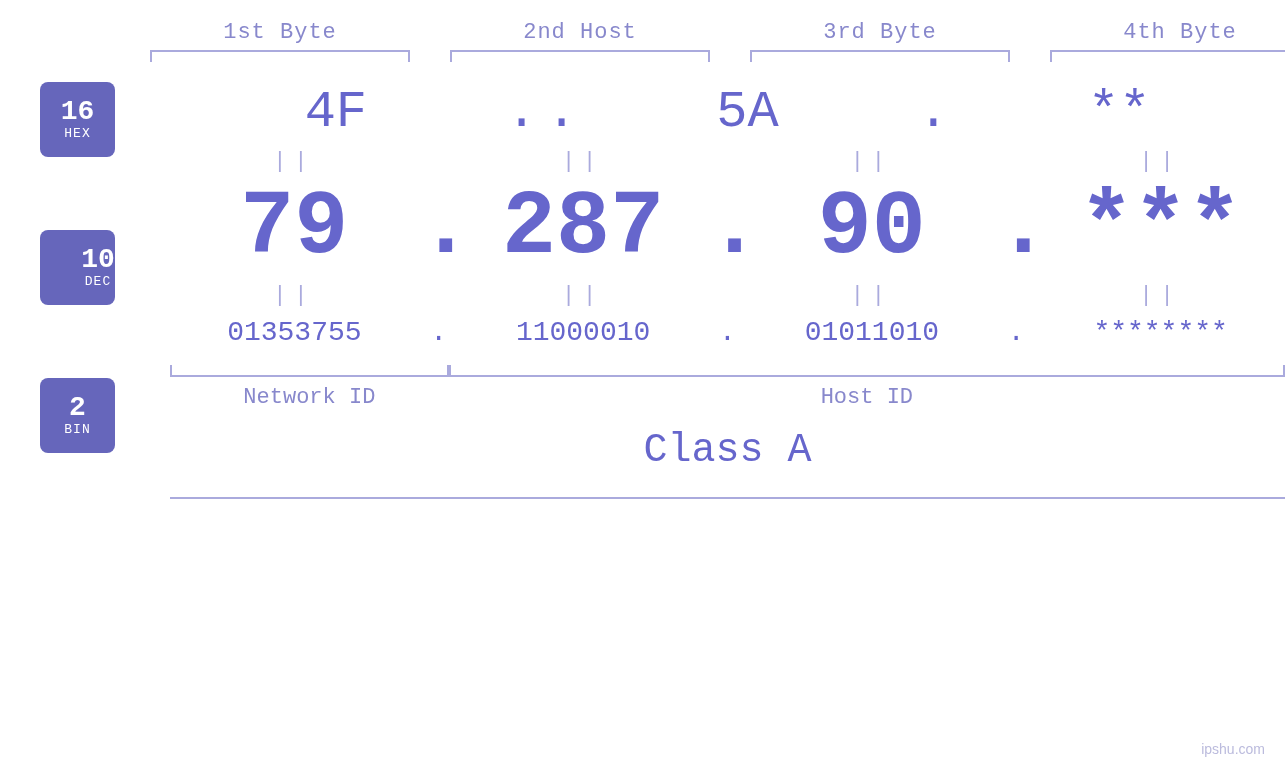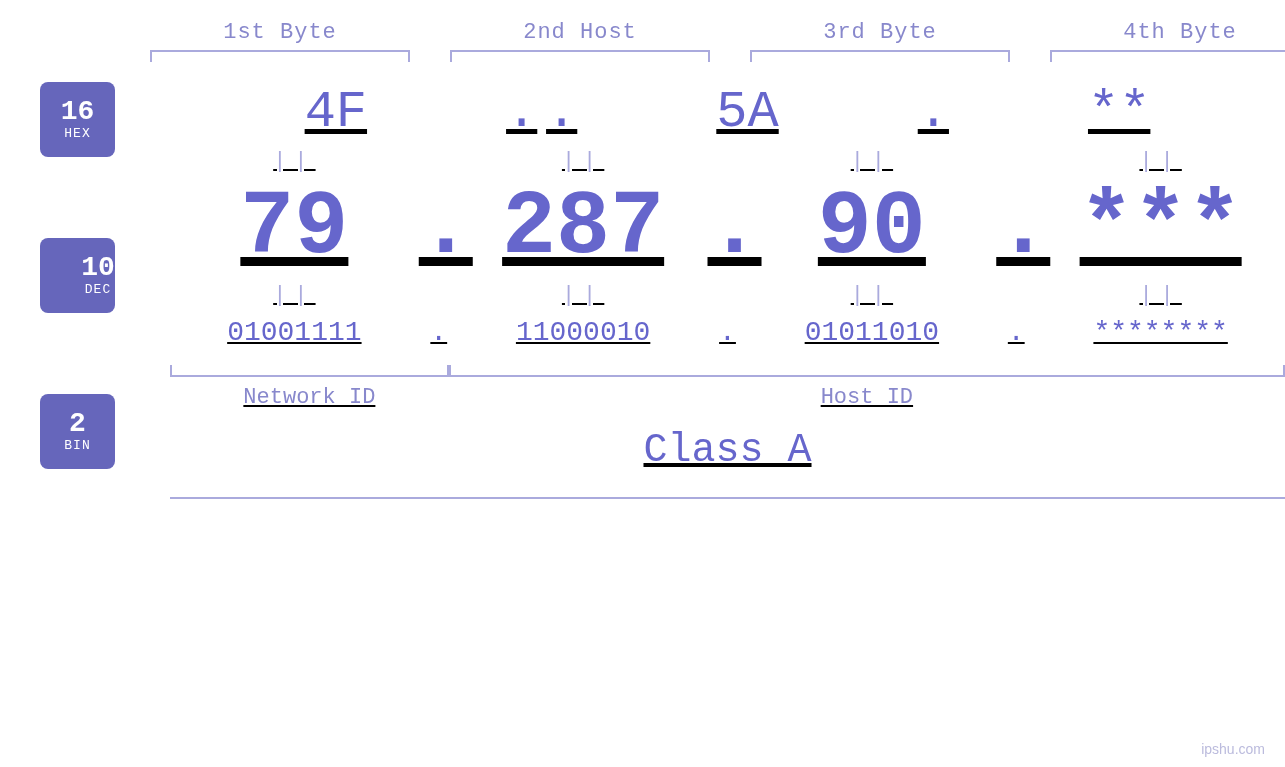--- a/index.html
+++ b/index.html
@@ -70,21 +70,21 @@
       display: flex;
       flex-direction: row;
       align-items: flex-start;
       width: 1285px;
       padding-left: 40px;
     }
 
     .badges-column {
       display: flex;
       flex-direction: column;
-      gap: 16px;
+      gap: 8px;
       margin-top: 0px;
       margin-right: 30px;
       width: 100px;
     }
 
     .badge {
       width: 75px;
       height: 75px;
       background: #6666bb;
       color: white;
@@ -105,21 +105,20 @@
     .badge-label {
       font-size: 13px;
       font-weight: normal;
       letter-spacing: 1px;
     }
 
     .values-grid {
       flex: 1;
       display: flex;
       flex-direction: column;
-      text-decoration: underline;
     }
 
     
     .base-row {
       display: flex;
       flex-direction: row;
       align-items: center;
       width: 100%;
     }
 
@@ -330,21 +329,21 @@
         <div class="equals-cell">||</div>
         <div class="equals-dot-spacer"></div>
         <div class="equals-cell">||</div>
         <div class="equals-dot-spacer"></div>
         <div class="equals-cell">||</div>
         <div class="equals-dot-spacer"></div>
         <div class="equals-cell">||</div>
       </div>
 
       <div class="base-row">
-        <div class="cell cell-bin">01001111</div>
+        <div class="cell cell-bin">01353755</div>
         <div class="dot-spacer dot-bin">.</div>
         <div class="cell cell-bin">11000010</div>
         <div class="dot-spacer dot-bin">.</div>
         <div class="cell cell-bin">01011010</div>
         <div class="dot-spacer dot-bin">.</div>
         <div class="cell cell-bin">********</div>
       </div>
 
       <div style="width:100%; margin-top: 12px;">
         <div class="bottom-brackets">

